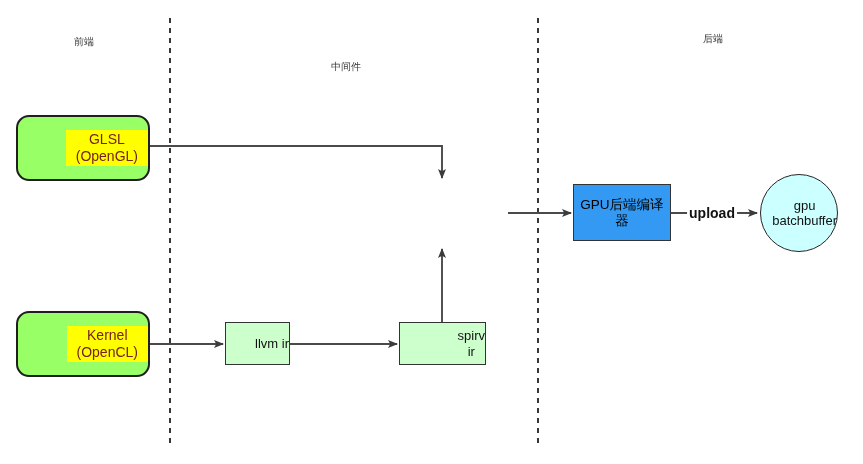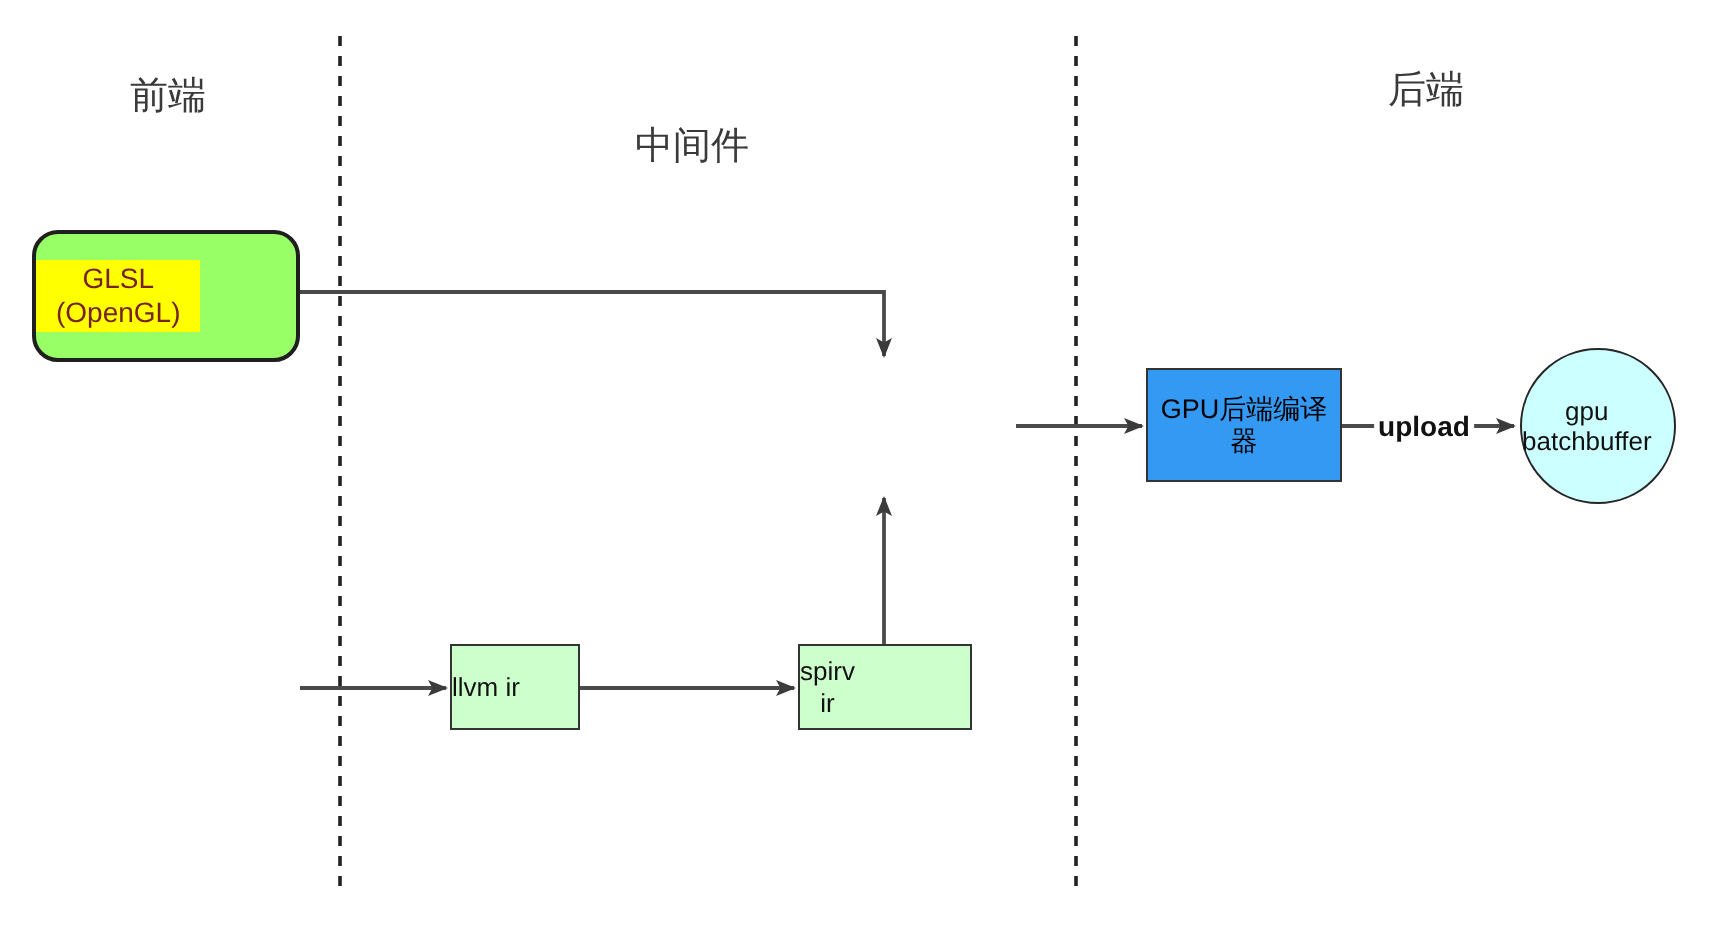--- a/index.html
+++ b/index.html
@@ -20,29 +20,29 @@
     left: 0;
     top: 0;
     width: 863px;
     height: 464px;
   }
   .node {
     position: absolute;
     box-sizing: border-box;
     display: flex;
     align-items: center;
-    justify-content: flex-start;
+    justify-content: flex-end;
     text-align: center;
     color: #000000;
     line-height: 1.18;
   }
   
   .section-label {
     position: absolute;
-    font-size: 19px;
+    font-size: 10px;
     color: #3a3a3a;
     white-space: nowrap;
     transform: translateX(-50%);
   }
   
   .src-node {
     border: 2px solid #1f1f1f;
     border-radius: 13px;
     background: #99ff66;
   }
@@ -122,20 +122,26 @@
   <div class="section-label" style="left:346px; top:60px;">中间件</div>
   <div class="section-label" style="left:713px; top:32px;">后端</div>
 
   <div class="node src-node" style="left:16px; top:115px; width:134px; height:66px;">
     <span class="hl">
       <span>GLSL</span><br>
       <span>(OpenGL)</span>
     </span>
   </div>
 
+  <div class="node src-node" style="left:16px; top:311px; width:134px; height:66px;">
+    <span class="hl">
+      <span>Kernel</span><br>
+      <span>(OpenCL)</span>
+    </span>
+  </div>
 
   <div class="node rect-node mint" style="left:225px; top:322px; width:65px; height:43px;">
     <span class="lbl">llvm ir</span>
   </div>
 
   <div class="node rect-node mint" style="left:399px; top:322px; width:87px; height:43px;">
     <span class="lbl">
       <span>spirv</span><br>
       <span>ir</span>
     </span>

